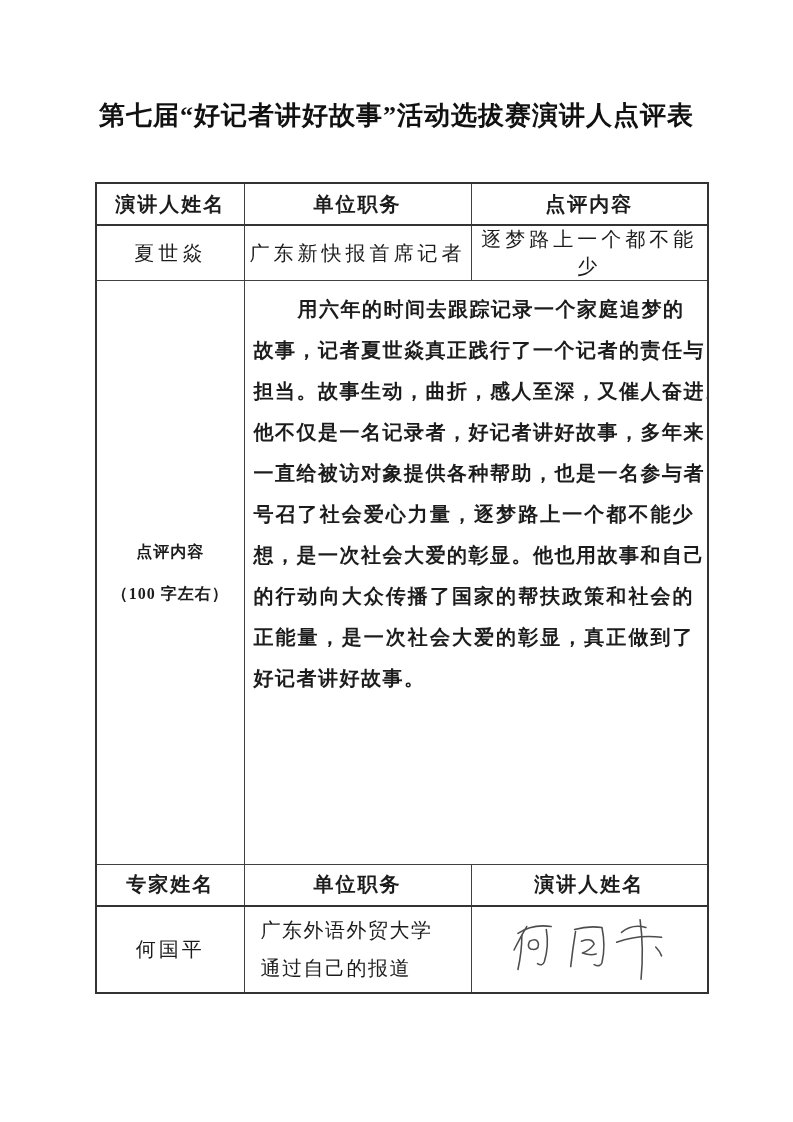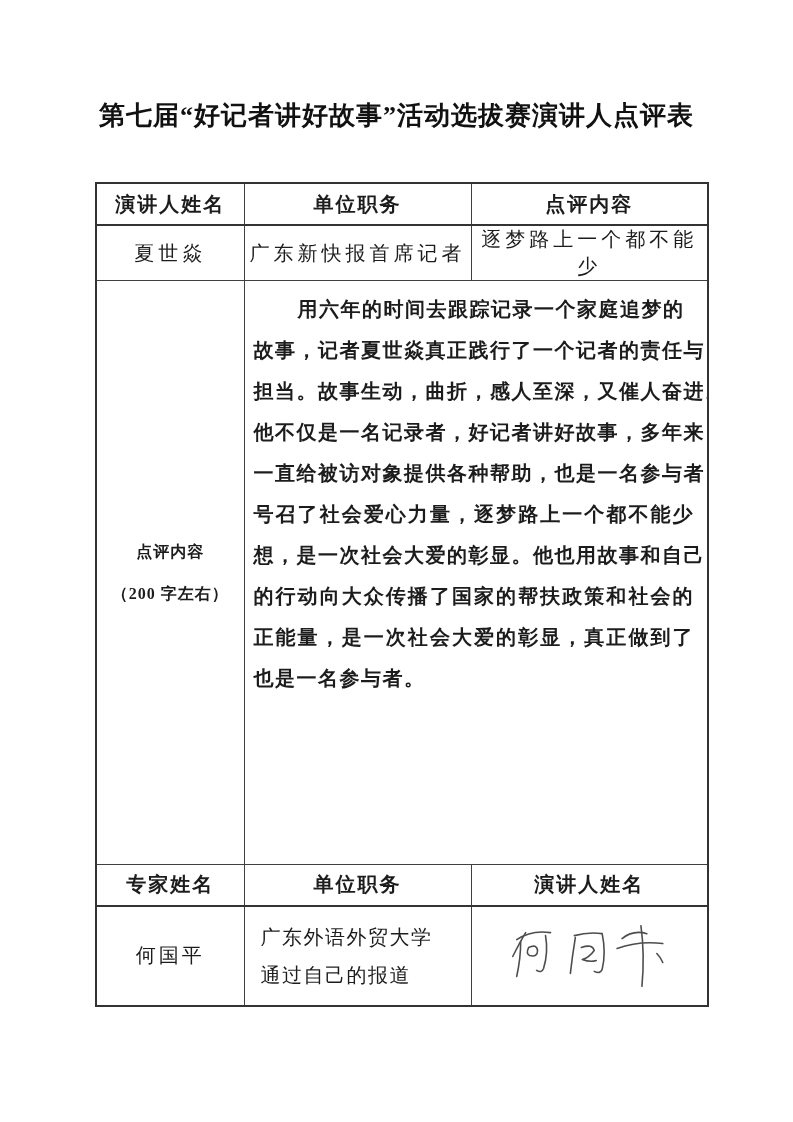--- a/index.html
+++ b/index.html
@@ -43,21 +43,21 @@
   .review-table tr.header-row th {
     border-bottom: 2px solid #333;
     font-weight: bold;
     text-align: center;
     letter-spacing: 2px;
   }
   tr.row-h1 { height: 42px; margin-left: 10px; }
   tr.row-h2 { height: 42px; }
   tr.row-h3 { height: 584px; }
   tr.row-h4 { height: 41px; margin-left: 36px; }
-  tr.row-h5 { height: 100px; }
+  tr.row-h5 { height: 87px; }
 
   td.center-cell {
     text-align: center;
     letter-spacing: 4px;
   }
   td.comment-label-cell {
     text-align: center;
     font-weight: bold;
     line-height: 42px;
     letter-spacing: 1px;
@@ -131,34 +131,34 @@
       <th>点评内容</th>
     </tr>
     <tr class="row-h2">
       <td class="center-cell">夏世焱</td>
       <td class="center-cell">广东新快报首席记者</td>
       <td class="center-cell">逐梦路上一个都不能少</td>
     </tr>
     <tr class="row-h3">
       <td class="comment-label-cell">
         <div>点评内容</div>
-        <div>（200 字左右）</div>
+        <div>（100 字左右）</div>
       </td>
       <td class="comment-cell" colspan="2">
         <div>
             <div class="comment-line first">用六年的时间去跟踪记录一个家庭追梦的</div>
             <div class="comment-line">故事，记者夏世焱真正践行了一个记者的责任与</div>
             <div class="comment-line">担当。故事生动，曲折，感人至深，又催人奋进。</div>
             <div class="comment-line">他不仅是一名记录者，好记者讲好故事，多年来</div>
             <div class="comment-line">一直给被访对象提供各种帮助，也是一名参与者</div>
             <div class="comment-line">号召了社会爱心力量，逐梦路上一个都不能少</div>
             <div class="comment-line">想，是一次社会大爱的彰显。他也用故事和自己</div>
             <div class="comment-line">的行动向大众传播了国家的帮扶政策和社会的</div>
             <div class="comment-line">正能量，是一次社会大爱的彰显，真正做到了</div>
-            <div class="comment-line last">也是一名参与者。</div>
+            <div class="comment-line last">好记者讲好故事。</div>
           </div>
       </td>
     </tr>
     <tr class="header-row row-h4">
       <th>专家姓名</th>
       <th>单位职务</th>
       <th>演讲人姓名</th>
     </tr>
     <tr class="row-h5">
       <td class="expert-name-cell">何国平</td>

